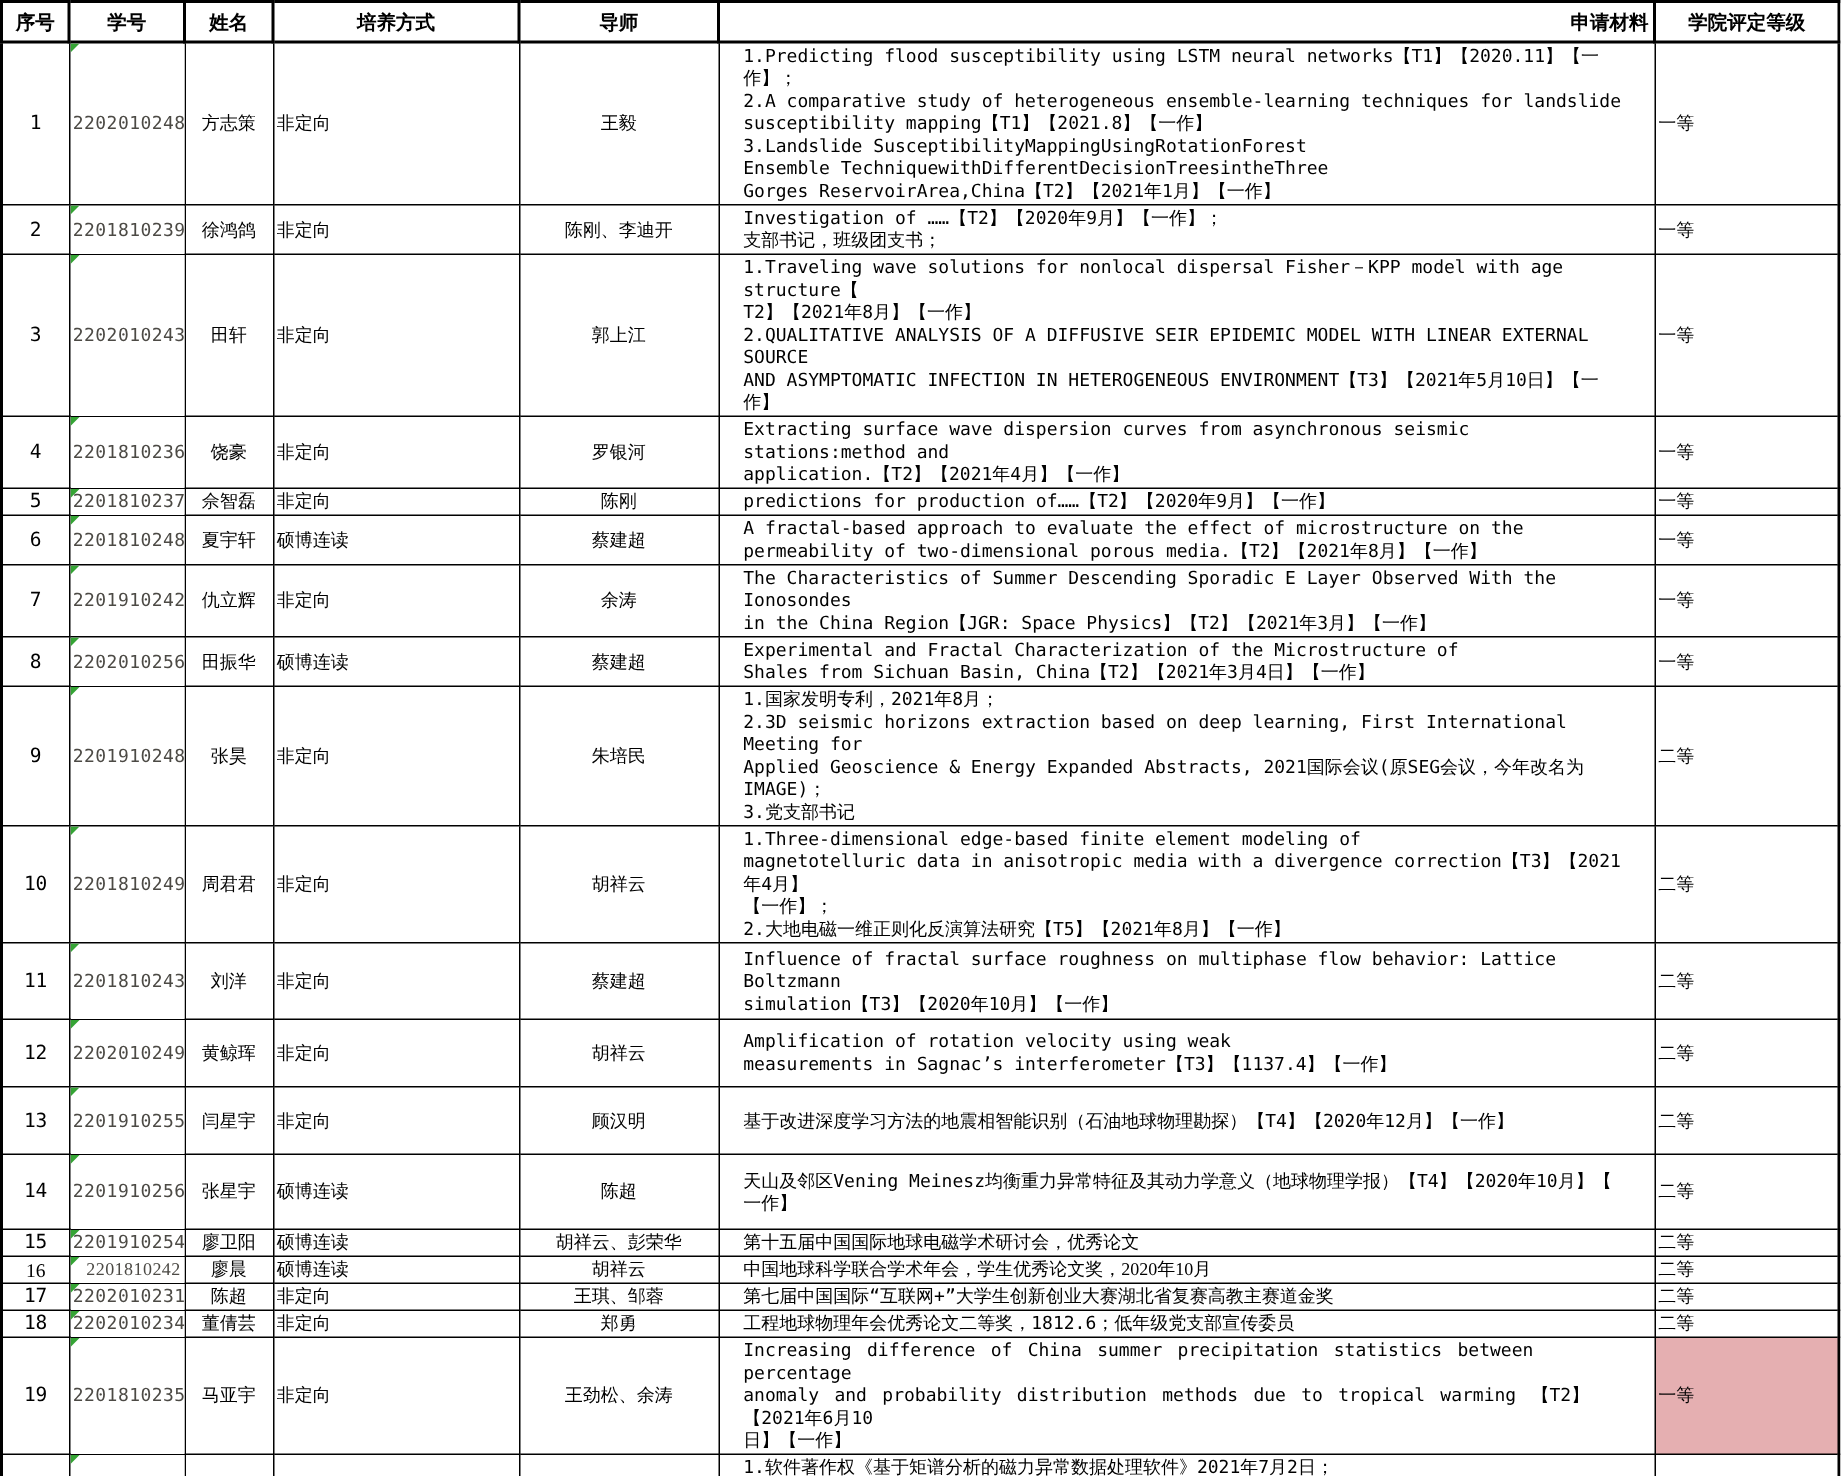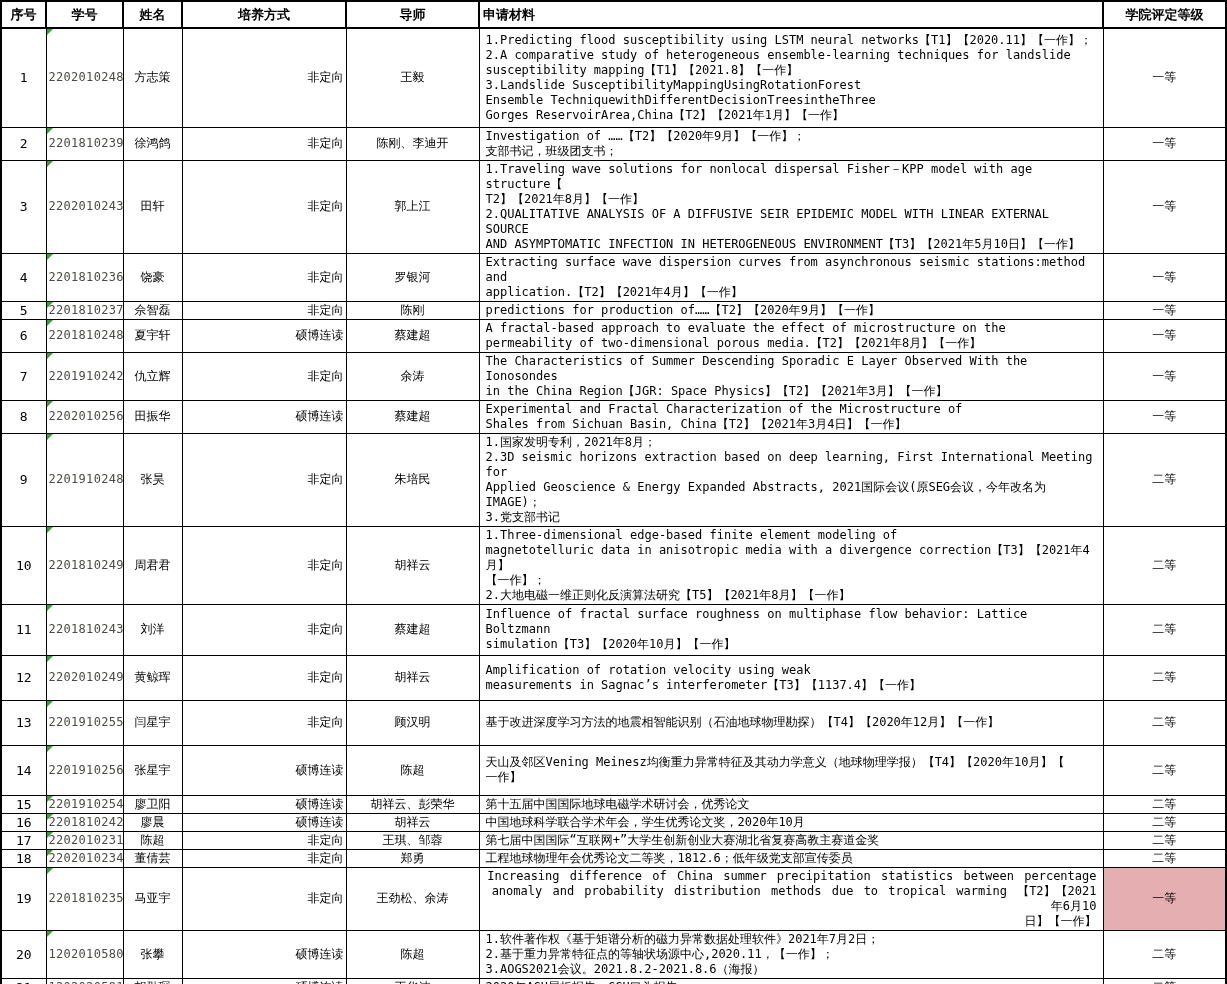--- a/index.html
+++ b/index.html
@@ -2,32 +2,32 @@
 <html style="--hl-color: #e5afb1; --flag-color: #35a435; --id-color: #4c4a45;"><head>
 <meta charset="utf-8">
 <style>
   html,body{margin:0;padding:0;background:#fff;}
   body{font-family:"DejaVu Sans Mono","Liberation Mono",monospace;color:#000;}
   .sheet{width:1227px;}
   table{border-collapse:collapse;table-layout:fixed;width:1225px;background:#fff;}
   table{border:2px solid #000;}
   th{border:2px solid #000;background:#fff;font-size:13px;font-weight:bold;
      padding:2px 3px;text-align:center;vertical-align:middle;height:21px;overflow:hidden;}
-  th.h-material{text-align:left;}
+  th.h-material{text-align:right;}
   td{border:1px solid #000;font-size:12px;line-height:15px;padding:1px 2px;
      vertical-align:middle;overflow:hidden;background:#fff;}
   td.c-no{text-align:center;font-size:13px;}
   td.c-id{text-align:right;position:relative;color:var(--id-color,#4c4a45);letter-spacing:0.3px;}
   td.c-name{text-align:center;}
-  td.c-mode{text-align:right;}
+  td.c-mode{text-align:left;}
   td.c-adv{text-align:center;}
-  td.c-mat{text-align:left;white-space:pre-wrap;word-break:break-word;padding:1px 6px;}
-  td.c-grade{text-align:center;}
+  td.c-mat{text-align:left;white-space:pre-wrap;word-break:break-word;padding:1px 16px;}
+  td.c-grade{text-align:left;}
   td.c-grade.highlight{background:var(--hl-color,#e5afb1);}
-  tr.spread td.c-mat{word-spacing:3px;text-align:right;}
+  tr.spread td.c-mat{word-spacing:3px;}
   .flag{position:absolute;top:0;left:0;width:0;height:0;
         border-top:6px solid var(--flag-color,#35a435);border-right:6px solid transparent;}
 </style>
 </head>
 <body>
 
 <div class="sheet">
   <table>
     <colgroup>
       <col style="width:45px">
@@ -260,21 +260,21 @@
       <span class="flag"></span>
       <span>2201910254</span>
     </td>
     <td class="c-name">廖卫阳</td>
     <td class="c-mode">硕博连读</td>
     <td class="c-adv">胡祥云、彭荣华</td>
     <td class="c-mat">第十五届中国国际地球电磁学术研讨会，优秀论文</td>
     <td class="c-grade">二等</td>
   </tr>
 
-  <tr style="height: 18px;">
+  <tr style="height: 18px; font-family: Liberation Serif, serif;">
     <td class="c-no">16</td>
     <td class="c-id">
       <span class="flag"></span>
       <span>2201810242</span>
     </td>
     <td class="c-name">廖晨</td>
     <td class="c-mode">硕博连读</td>
     <td class="c-adv">胡祥云</td>
     <td class="c-mat">中国地球科学联合学术年会，学生优秀论文奖，2020年10月</td>
     <td class="c-grade">二等</td>

